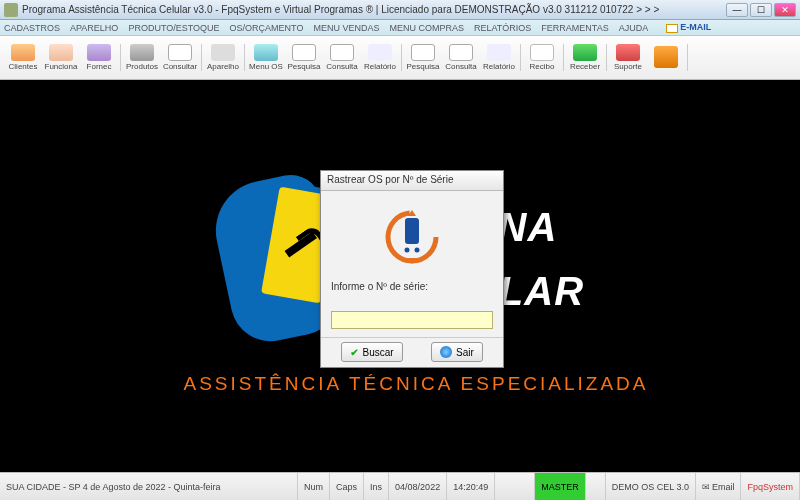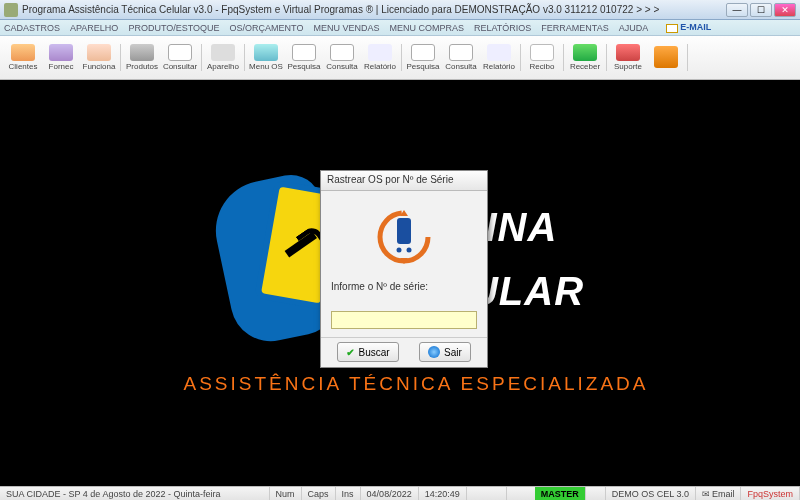--- a/index.html
+++ b/index.html
@@ -32,36 +32,36 @@
 .hand-phone { position: relative; width: 150px; height: 180px; }
 .hand { position: absolute; width: 110px; height: 160px; background: #0a6ab8; border-radius: 50px 30px 40px 40px; transform: rotate(-12deg); left: 6px; top: 10px; }
 .phone { position: absolute; width: 72px; height: 120px; background: #f6d60e; border: 6px solid #0a6ab8; border-radius: 10px; left: 48px; top: 16px; transform: rotate(10deg); display: flex; align-items: center; justify-content: center; }
 .wrench { width: 36px; height: 36px; transform: rotate(45deg); }
 .wrench::before { content:''; display:block; width:8px; height:34px; background:#000; margin:0 auto; }
 .wrench::after { content:''; position:absolute; width:18px; height:18px; border:5px solid #000; border-bottom:none; border-right:none; border-radius:50% 0 0 0; top:-6px; left:9px; }
 .brand-text { color: #fff; font-weight: 900; font-size: 40px; line-height: 0.95; letter-spacing: 1px; font-style: italic; }
 .brand-text .do { font-size: 24px; display: block; margin: 2px 0 2px 58px; }
 .tagline { color: #f97316; font-size: 19px; letter-spacing: 3px; margin-top: 24px; font-weight: 400; margin-left: 32px; }
 
-.dialog { position: absolute; left: 320px; top: 170px; width: 168px; background: #f2f2f2; border: 1px solid #888; box-shadow: 2px 2px 6px rgba(0,0,0,.5); }
+.dialog { position: absolute; left: 320px; top: 170px; width: 184px; background: #f2f2f2; border: 1px solid #888; box-shadow: 2px 2px 6px rgba(0,0,0,.5); }
 .dlg-title { height: 20px; background: linear-gradient(#fdfdfd,#e6e6e6); border-bottom: 1px solid #bbb; font-size: 10px; padding: 3px 6px; color: #333; }
 .dlg-body { padding: 6px 10px 8px; }
 .dlg-img { width: 80px; height: 72px; margin: 4px auto 8px; display: flex; align-items: center; justify-content: center; }
 .dlg-img svg { width: 70px; height: 70px; }
 .dlg-label { font-size: 10px; color: #333; margin-bottom: 17px; }
 .dlg-input { width: 100%; height: 18px; background: #ffffcc; border: 1px solid #b8b070; font-size: 10px; padding: 0 3px; }
 .dlg-foot { height: 30px; border-top: 1px solid #ccc; display: flex; align-items: center; justify-content: space-around; padding: 0 6px; }
 .dlg-btn { display: flex; align-items: center; gap: 4px; height: 20px; padding: 0 8px; background: linear-gradient(#fefefe,#e4e4e4); border: 1px solid #999; border-radius: 3px; font-size: 10px; cursor: pointer; }
 .chk { color: #2a2; font-weight: bold; }
 .bluecir { width: 12px; height: 12px; border-radius: 50%; background: radial-gradient(#8cf,#06c); display: inline-block; }
 
-.statusbar { position: absolute; bottom: 0; left: 0; right: 0; height: 14px; background: linear-gradient(#f5f5f5,#e4e4e4); border-top: 1px solid #bbb; display: flex; align-items: center; font-size: 9px; color: #444; }
+.statusbar { position: absolute; bottom: 0; left: 0; right: 0; height: 28px; background: linear-gradient(#f5f5f5,#e4e4e4); border-top: 1px solid #bbb; display: flex; align-items: center; font-size: 9px; color: #444; }
 .statusbar .cell { padding: 0 6px; border-right: 1px solid #ccc; height: 100%; display: flex; align-items: center; }
 .statusbar .grow { flex: 1; }
-.green-cell { background: #3c3; color: #000; font-weight: bold; margin-left: 28px; }
+.green-cell { background: #3c3; color: #000; font-weight: normal; }
 .red-txt { color: #c33; }
 </style>
 </head>
 <body>
 
 <div class="titlebar">
   <span class="icon"></span>
   <span class="title">Programa Assistência Técnica Celular v3.0 - FpqSystem e Virtual Programas ® | Licenciado para  DEMONSTRAÇÃO v3.0 311212 010722 &gt; &gt; &gt;</span>
   <div class="win-controls">
     <div class="win-btn">—</div>
@@ -83,26 +83,26 @@
     <span class="email"><span class="email-ico"></span>E-MAIL</span>
   </div>
 
 <div class="toolbar" id="toolbar">
     <div class="tool-group">
       <div class="tool-btn">
         <div class="tool-ico i-clientes"></div>
         <span>Clientes</span>
       </div>
       <div class="tool-btn">
+        <div class="tool-ico i-func"></div>
+        <span>Funciona</span>
+      </div>
+      <div class="tool-btn">
         <div class="tool-ico i-fornec"></div>
         <span>Fornec</span>
-      </div>
-      <div class="tool-btn">
-        <div class="tool-ico i-func"></div>
-        <span>Funciona</span>
       </div>
     </div>
     <div class="tool-group">
       <div class="tool-btn">
         <div class="tool-ico i-prod"></div>
         <span>Produtos</span>
       </div>
       <div class="tool-btn">
         <div class="tool-ico i-consult"></div>
         <span>Consultar</span>

